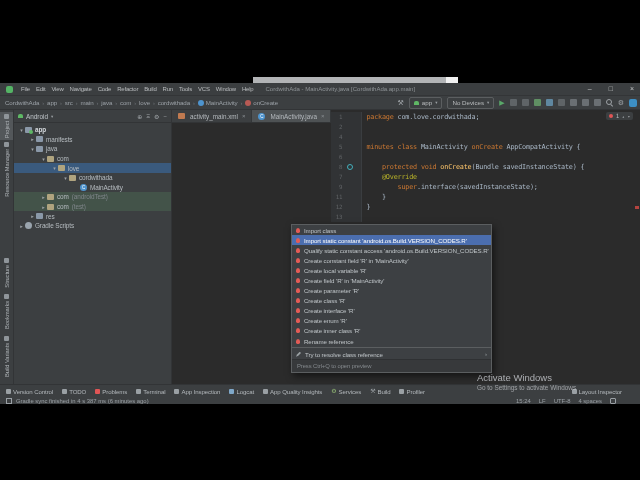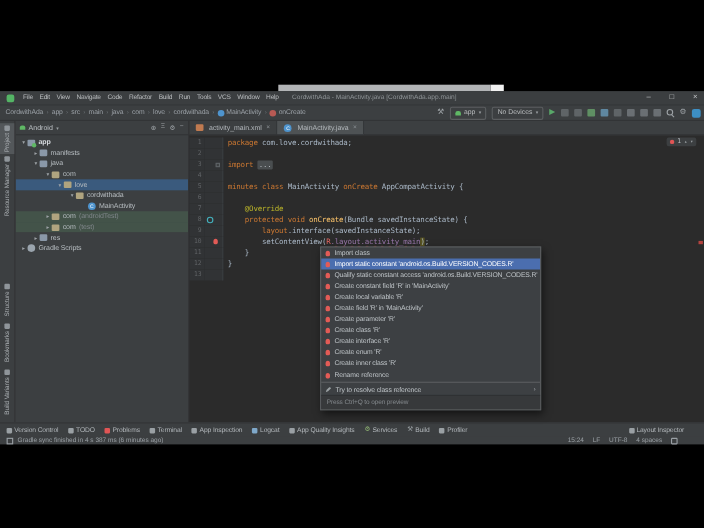--- a/index.html
+++ b/index.html
@@ -57,21 +57,21 @@
   .ti{width:7px;height:6px;margin-right:3px;flex:none}
   .ti-folder{background:#8a98a8;border-radius:1px}
   .ti-android-module{background:#8a98a8;border-radius:1px;position:relative}
   .ti-android-module::after{content:"";position:absolute;right:-1px;bottom:-1px;width:4px;height:4px;background:#5fb865;border-radius:50%}
   .ti-package{background:#b0a47f;border-radius:1px}
   .ti-gradle{background:#9aa4ad;border-radius:50%;height:7px}
   .ti-xml-file{background:#c07a50;border-radius:1px}
   .ti-class{background:#4e94ce;border-radius:50%;width:7px;height:7px;color:#fff;font-size:4.5px;line-height:7px;text-align:center;margin-right:3px;flex:none}
   .sfx{color:#7f858a;margin-left:3px}
   
-  .ed{flex:1;display:flex;flex-direction:column;background:#2b2b2b;position:relative;overflow:hidden}
+  .ed{flex:1;display:flex;flex-direction:row;background:#2b2b2b;position:relative;overflow:hidden}
   .tabs{height:13px;flex:none;background:#3c3f41;display:flex;border-bottom:1px solid #323436;box-sizing:border-box}
   .tab{display:flex;align-items:center;gap:2px;padding:0 6px;font-size:6.3px;color:#b4b9bd;border-right:1px solid #343739;white-space:nowrap}
   .tab.sel{background:#4e5254}
   .tab .x{color:#8a8f93;font-size:6px;margin-left:2px}
   .code{position:relative;flex:1;padding-top:2px;font-family:"DejaVu Sans Mono",monospace;font-size:6.8px;letter-spacing:-0.2px}
   .cl{display:flex;height:10px;line-height:10px}
   .ln{width:14px;flex:none;text-align:right;color:#606366;background:#313335;padding-right:3px;font-size:5.8px;box-sizing:border-box}
   .gut{width:17px;flex:none;background:#313335;border-right:1px solid #3a3d40;position:relative;box-sizing:border-box}
   .g-ov{position:absolute;left:2px;top:2px;width:4px;height:4px;border:1px solid #43b0bd;border-radius:50%}
   .g-bulb{position:absolute;left:8px;top:2px;width:4px;height:5px;background:#e25b56;border-radius:50% 50% 35% 35%}
@@ -340,64 +340,50 @@
               <span class="ln">1</span>
               <span class="gut"></span>
               <span class="ct"><span class="tk-k">package</span><span class="tk-t"> com.love.cordwithada;</span></span>
             </div>
             <div class="cl">
               <span class="ln">2</span>
               <span class="gut"></span>
               <span class="ct"></span>
             </div>
             <div class="cl">
-              <span class="ln">3</span>
-              <span class="gut">
-                <span class="g-fold"></span>
-              </span>
-              <span class="ct"><span class="tk-k">import </span><span class="tk-d">...</span></span>
-            </div>
-            <div class="cl">
               <span class="ln">4</span>
               <span class="gut"></span>
               <span class="ct"></span>
             </div>
             <div class="cl">
               <span class="ln">5</span>
               <span class="gut"></span>
               <span class="ct"><span class="tk-k">minutes class </span><span class="tk-t">MainActivity </span><span class="tk-k">onCreate </span><span class="tk-t">AppCompatActivity {</span></span>
             </div>
             <div class="cl">
               <span class="ln">6</span>
               <span class="gut"></span>
               <span class="ct"></span>
-            </div>
-            <div class="cl">
-              <span class="ln">7</span>
-              <span class="gut"></span>
-              <span class="ct"><span class="tk-a">    @Override</span></span>
             </div>
             <div class="cl">
               <span class="ln">8</span>
               <span class="gut">
                 <span class="g-ov"></span>
               </span>
               <span class="ct"><span class="tk-k">    protected void </span><span class="tk-m">onCreate</span><span class="tk-t">(Bundle savedInstanceState) {</span></span>
             </div>
             <div class="cl">
+              <span class="ln">7</span>
+              <span class="gut"></span>
+              <span class="ct"><span class="tk-a">    @Override</span></span>
+            </div>
+            <div class="cl">
               <span class="ln">9</span>
               <span class="gut"></span>
-              <span class="ct"><span class="tk-k">        layout</span><span class="tk-t">.interface(savedInstanceState);</span></span>
-            </div>
-            <div class="cl">
-              <span class="ln">10</span>
-              <span class="gut">
-                <span class="g-bulb"></span>
-              </span>
-              <span class="ct"><span class="tk-t">        setContentView(</span><span class="tk-e">R</span><span class="tk-f">.layout.activity_main</span><span class="tk-b">)</span><span class="tk-t">;</span></span>
+              <span class="ct"><span class="tk-k">        super</span><span class="tk-t">.interface(savedInstanceState);</span></span>
             </div>
             <div class="cl">
               <span class="ln">11</span>
               <span class="gut"></span>
               <span class="ct"><span class="tk-t">    }</span></span>
             </div>
             <div class="cl">
               <span class="ln">12</span>
               <span class="gut"></span>
               <span class="ct"><span class="tk-t">}</span></span>
@@ -526,13 +512,17 @@
       </div>
       <div class="psep"></div>
       <div class="pi">
         <span class="pencil"></span>
         <span>Try to resolve class reference</span>
         <span class="parrow">›</span>
       </div>
       <div class="pfoot">Press Ctrl+Q to open preview</div>
     </div>
 
+  <div class="wm">
+    <div class="wm-1">Activate Windows</div>
+    <div class="wm-2">Go to Settings to activate Windows</div>
+  </div>
 </div>
 
 </body></html>

